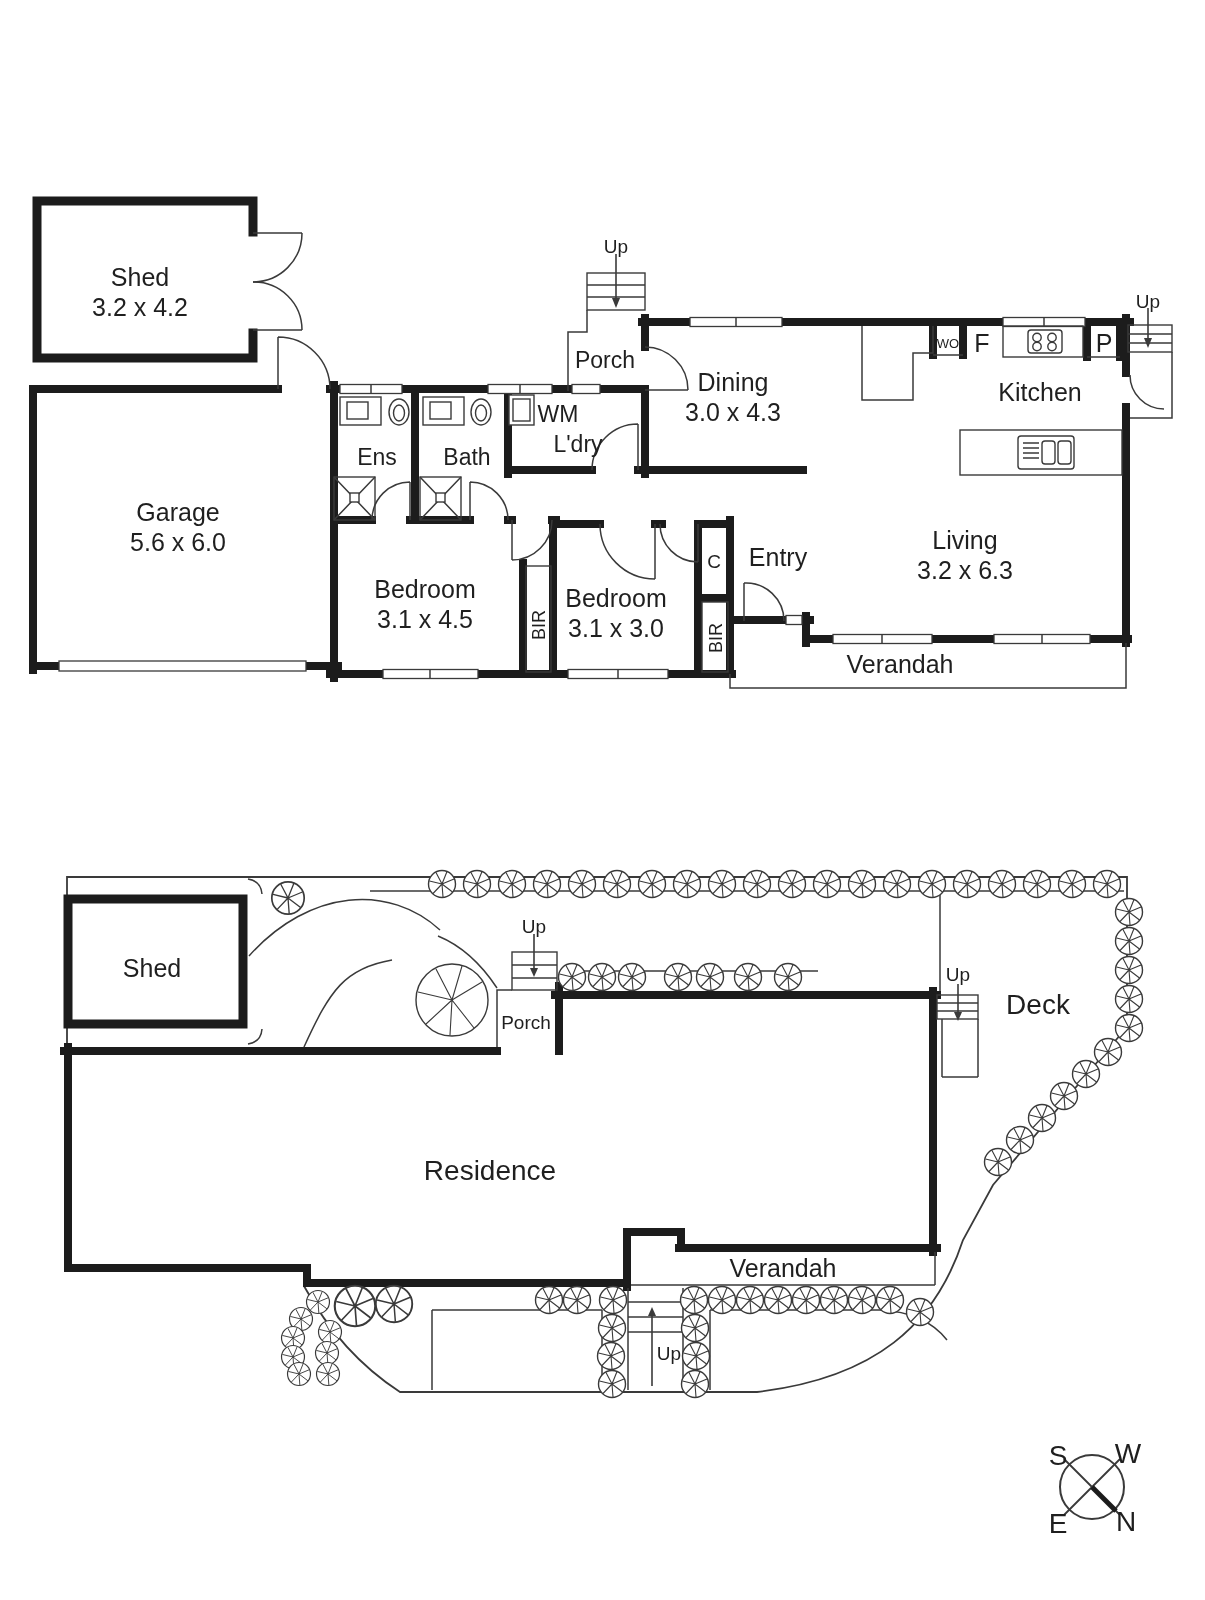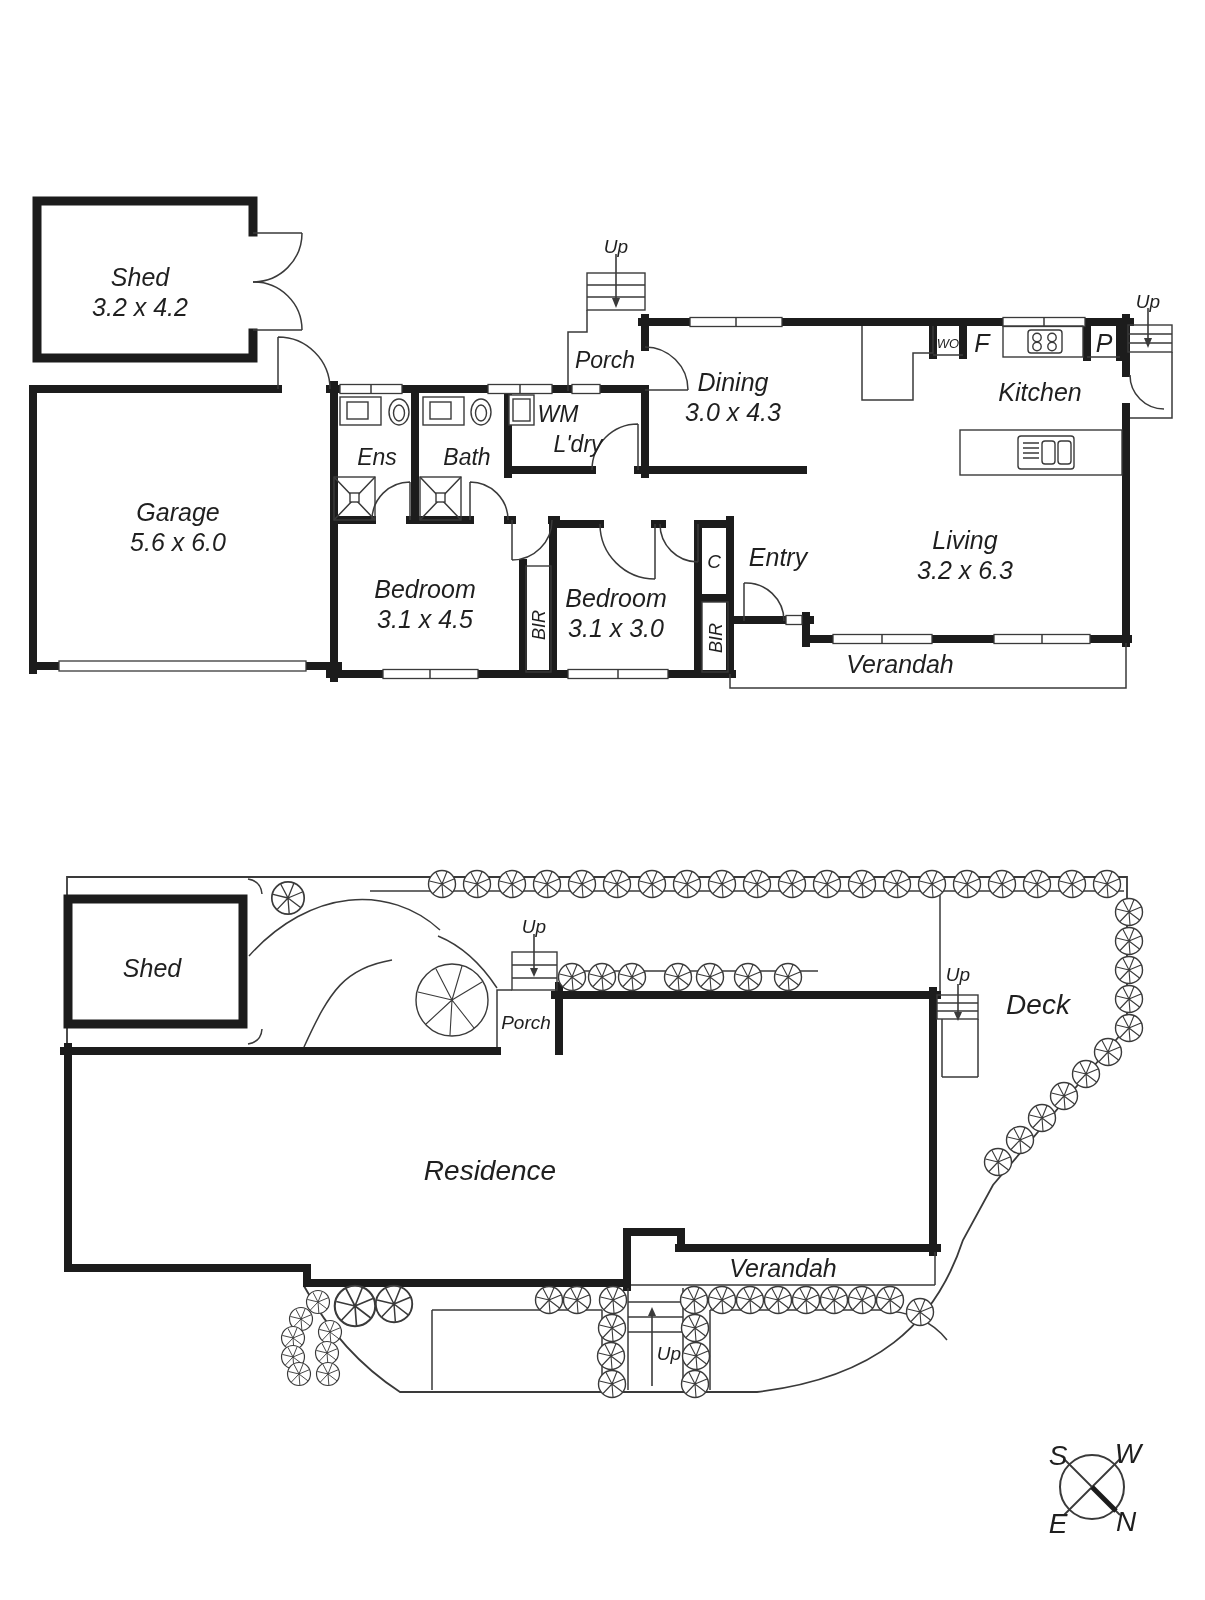--- a/index.html
+++ b/index.html
@@ -1,17 +1,17 @@
 <!DOCTYPE html>
 <html><head>
 <meta charset="utf-8">
 <style>
   html,body{margin:0;padding:0;background:#fff;}
   #stage{position:relative;width:1205px;height:1600px;background:#fff;overflow:hidden;
-         font-family:"Liberation Sans",sans-serif;font-style:italic;}
+         font-family:"Liberation Sans",sans-serif;}
   svg{position:absolute;left:0;top:0;}
   .wall{stroke:#1c1c1c;stroke-width:8;fill:none;stroke-linecap:square;}
   .wall9{stroke:#1c1c1c;stroke-width:9;fill:none;stroke-linecap:square;}
   .thin{stroke:#3a3a3a;stroke-width:1.5;fill:none;}
   .thin2{stroke:#3a3a3a;stroke-width:1.8;fill:none;}
   .fix{stroke:#3a3a3a;stroke-width:1.4;fill:#fff;}
   .fixn{stroke:#3a3a3a;stroke-width:1.4;fill:none;}
   .win{fill:#fff;stroke:#3a3a3a;stroke-width:1.3;}
   .arrow{stroke:#3a3a3a;stroke-width:1.6;fill:none;}
   .head{fill:#3a3a3a;stroke:none;}

